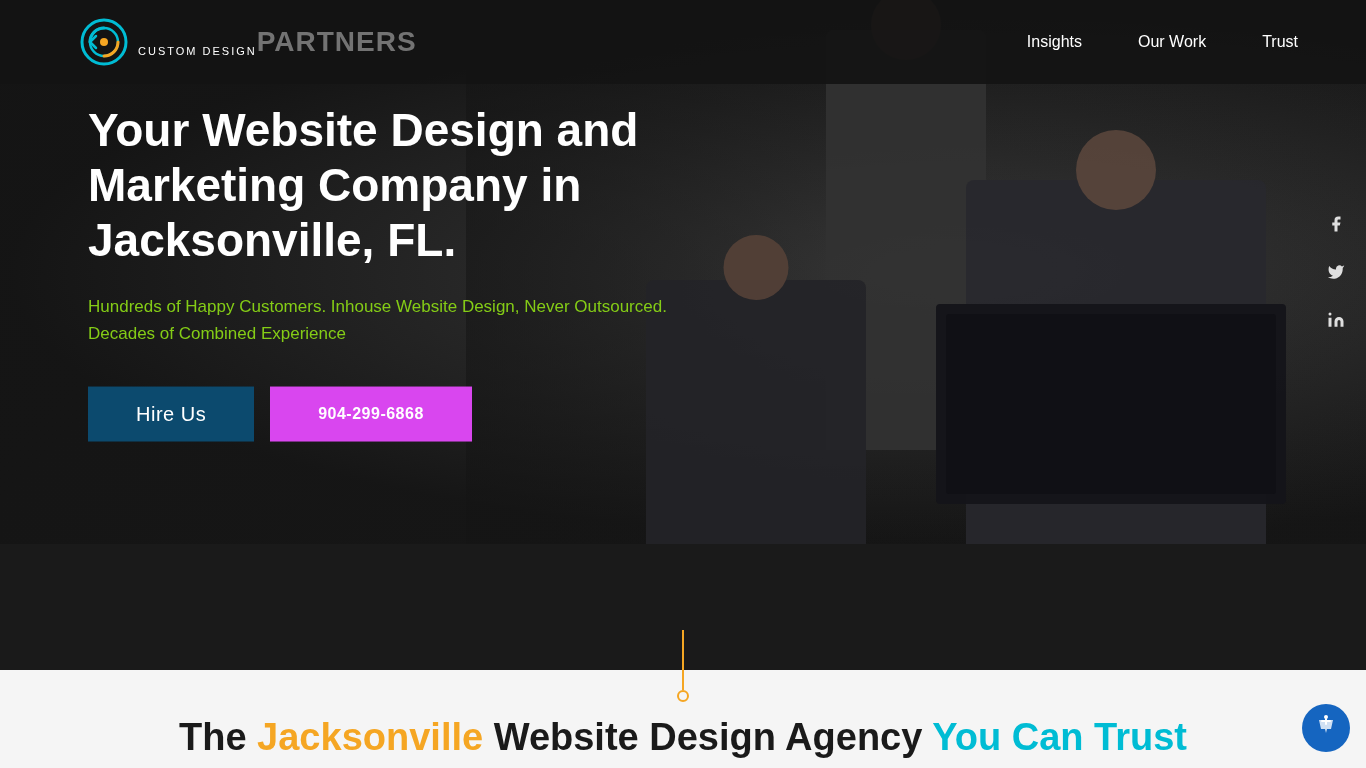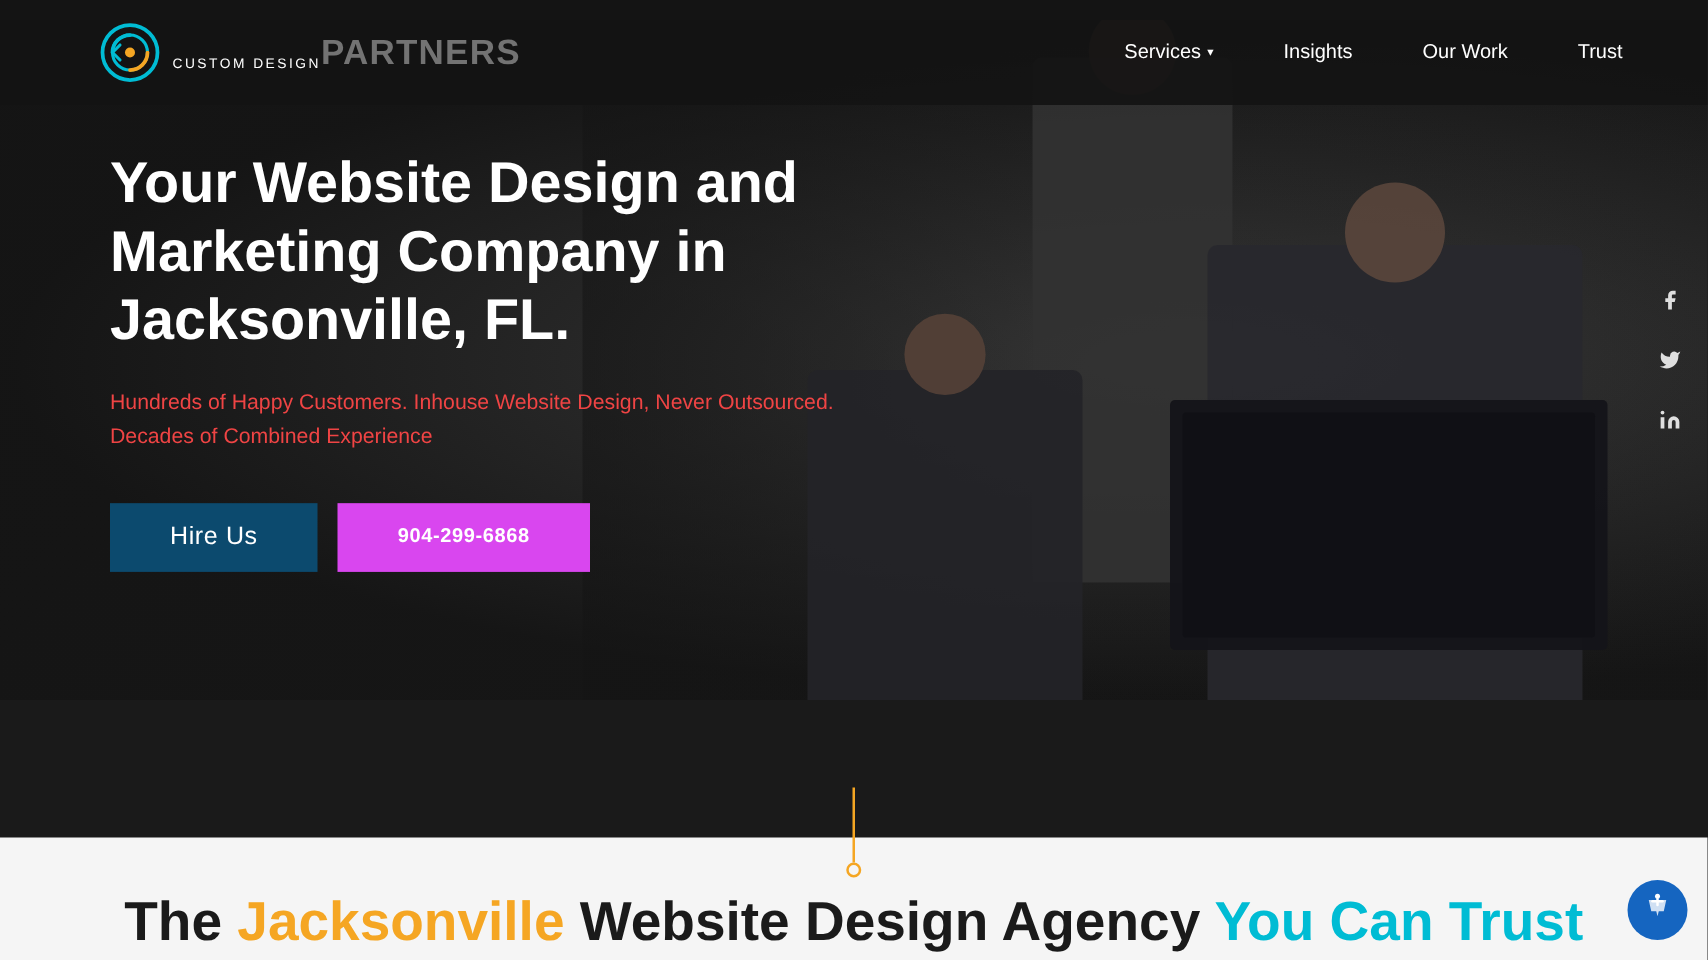--- a/index.html
+++ b/index.html
@@ -77,21 +77,20 @@
       font-size: 10px;
       color: #ffffff;
     }
 
     
     .hero {
       position: relative;
       width: 1366px;
       height: 544px;
       overflow: hidden;
-      margin-top: 16px;
     }
 
     .hero-bg {
       position: absolute;
       top: 0; left: 0; right: 0; bottom: 0;
       background: linear-gradient(135deg, #1a1a1a 0%, #2a2a2a 30%, #3a3a3a 60%, #2a2a2a 100%);
     }
 
     
     .hero-bg-overlay {
@@ -209,21 +208,21 @@
       font-size: 46px;
       font-weight: 700;
       color: #ffffff;
       line-height: 1.2;
       margin-bottom: 24px;
     }
 
     .hero-subtitle {
       font-size: 17px;
       font-weight: 400;
-      color: #ef4444;
+      color: #84cc16;
       line-height: 1.6;
       margin-bottom: 40px;
       max-width: 600px;
     }
 
     .hero-buttons {
       display: flex;
       gap: 16px;
     }
 
@@ -306,21 +305,21 @@
 
     .bottom-line-dot {
       width: 12px;
       height: 12px;
       border-radius: 50%;
       border: 2px solid #f5a623;
       background: transparent;
     }
 
     .bottom-text {
-      font-size: 44px;
+      font-size: 38px;
       font-weight: 700;
       color: #1a1a1a;
       white-space: nowrap;
       overflow: hidden;
       margin-top: 37px;
     }
 
     .bottom-text span.highlight {
       color: #f5a623;
     }
@@ -363,24 +362,20 @@
       <circle cx="24" cy="24" r="4" fill="#f5a623"></circle>
       <path d="M16 18 L10 24 L16 30" stroke="#00bcd4" stroke-width="2.5" stroke-linecap="round" stroke-linejoin="round" fill="none"></path>
     </svg>
     <div class="logo-text">
       <span class="logo-text-top">CUSTOM DESIGN</span>
       <span class="logo-text-bottom">PARTNERS</span>
     </div>
   </a>
 
   <nav>
-    <a class="nav-item" href="#">
-      <span>Services</span>
-      <span class="nav-dropdown-arrow">▾</span>
-    </a>
     <a class="nav-item" href="#">
       <span>Insights</span>
     </a>
     <a class="nav-item" href="#">
       <span>Our Work</span>
     </a>
     <a class="nav-item" href="#">
       <span>Trust</span>
     </a>
   </nav>

